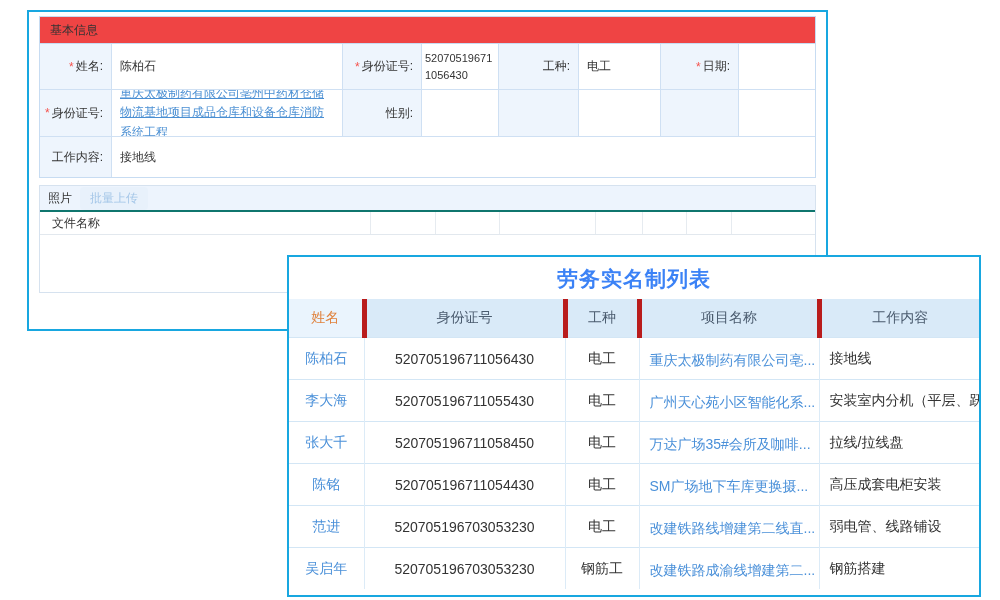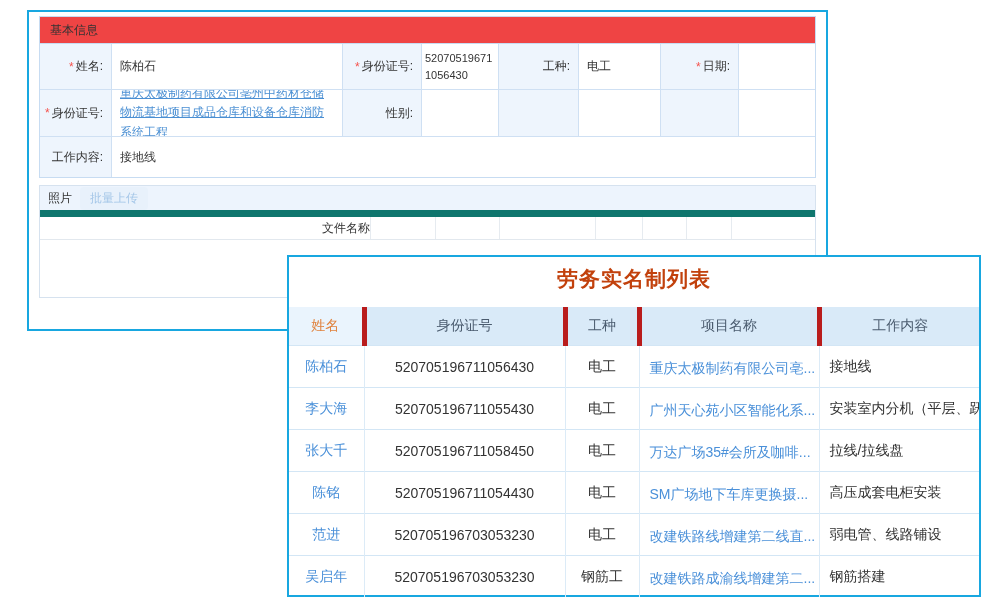--- a/index.html
+++ b/index.html
@@ -39,44 +39,43 @@
   .fg-value.idnum{font-size:11px;padding:2px 3px;word-break:break-all;line-height:1.5;}
   .fg-value.span7{grid-column:2 / 9;}
   .star{color:#f5524d;margin-right:2px;font-size:12px;}
   .proj-link{
     color:#4a8fd3;text-decoration:underline;font-size:12px;line-height:1.6;
     word-break:break-all;cursor:pointer;
   }
   
   .photo-box{margin:7px 10px 0;border:1px solid #d6e2ef;}
   .photo-bar{
-    height:24px;background:#edf4fd;border-bottom:7px solid #0f766e;
+    height:24px;background:#edf4fd;border-bottom:2px solid #0f766e;
     display:flex;align-items:center;padding:0 8px;gap:8px;
   }
   .photo-label{font-size:12px;color:#333;}
   .bulk-btn{
     font-size:12px;color:#a4c6e8;background:#e8f1fb;border:none;
     border-radius:4px;padding:3px 10px;cursor:pointer;
   }
   .file-header{height:22px;display:flex;border-bottom:1px solid #e2e8ee;}
   .file-name-col{
     width:330px;line-height:22px;font-size:12px;color:#333;padding-left:12px;
     box-sizing:border-box;
-    text-align:right;
   }
   .file-col{border-left:1px solid #e6ebf0;box-sizing:border-box;}
   .file-empty{height:57px;background:#fff;}
   
   .list-panel{
     position:absolute;left:287px;top:255px;width:690px;height:338px;
     background:#fff;border:2px solid #18a7e0;z-index:2;
   }
   .list-title{
-    height:50px;line-height:44px;text-align:center;
-    font-size:21px;font-weight:bold;color:#c2410c;letter-spacing:1px;
+    height:42px;line-height:44px;text-align:center;
+    font-size:21px;font-weight:bold;color:#3b82f6;letter-spacing:1px;
   }
   table.list-table{
     width:100%;border-collapse:collapse;table-layout:fixed;font-size:14px;
   }
   .list-table th{
     height:36px;background:#d9eaf8;color:#4a5b6e;font-weight:normal;
     text-align:center;border-left:5px solid #b91c1c;
   }
   .list-table th:first-child{background:#eaf4fd;color:#e0823d;border-left:none;}
   .list-table td{

